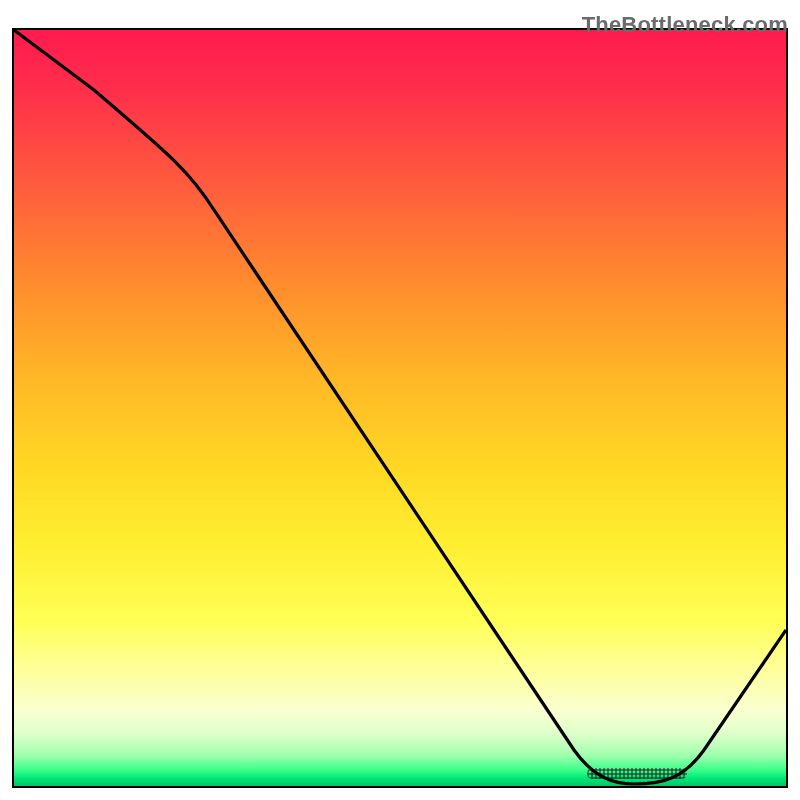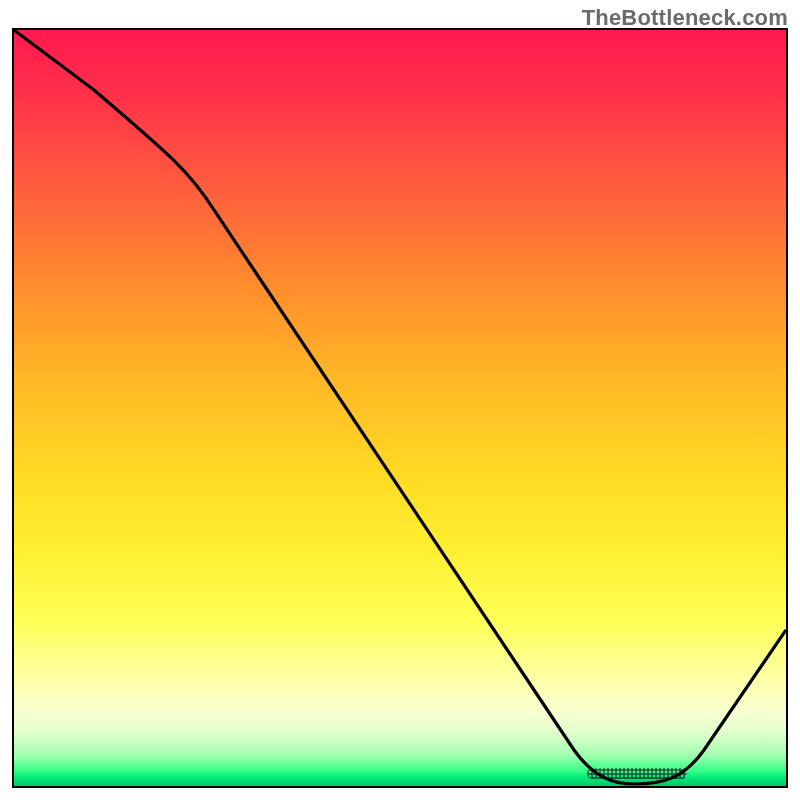--- a/index.html
+++ b/index.html
@@ -10,21 +10,21 @@
     overflow: hidden;
     background: #fff;
   }
   .container {
     position: relative;
     width: 800px;
     height: 800px;
   }
   .watermark {
     position: absolute;
-    top: 5px;
+    top: 12px;
     right: 12px;
     font-family: Arial, Helvetica, sans-serif;
     font-size: 22px;
     font-weight: bold;
     color: #6b6b6b;
     letter-spacing: 0.2px;
     z-index: 20;
   }
   .plot {
     position: absolute;

